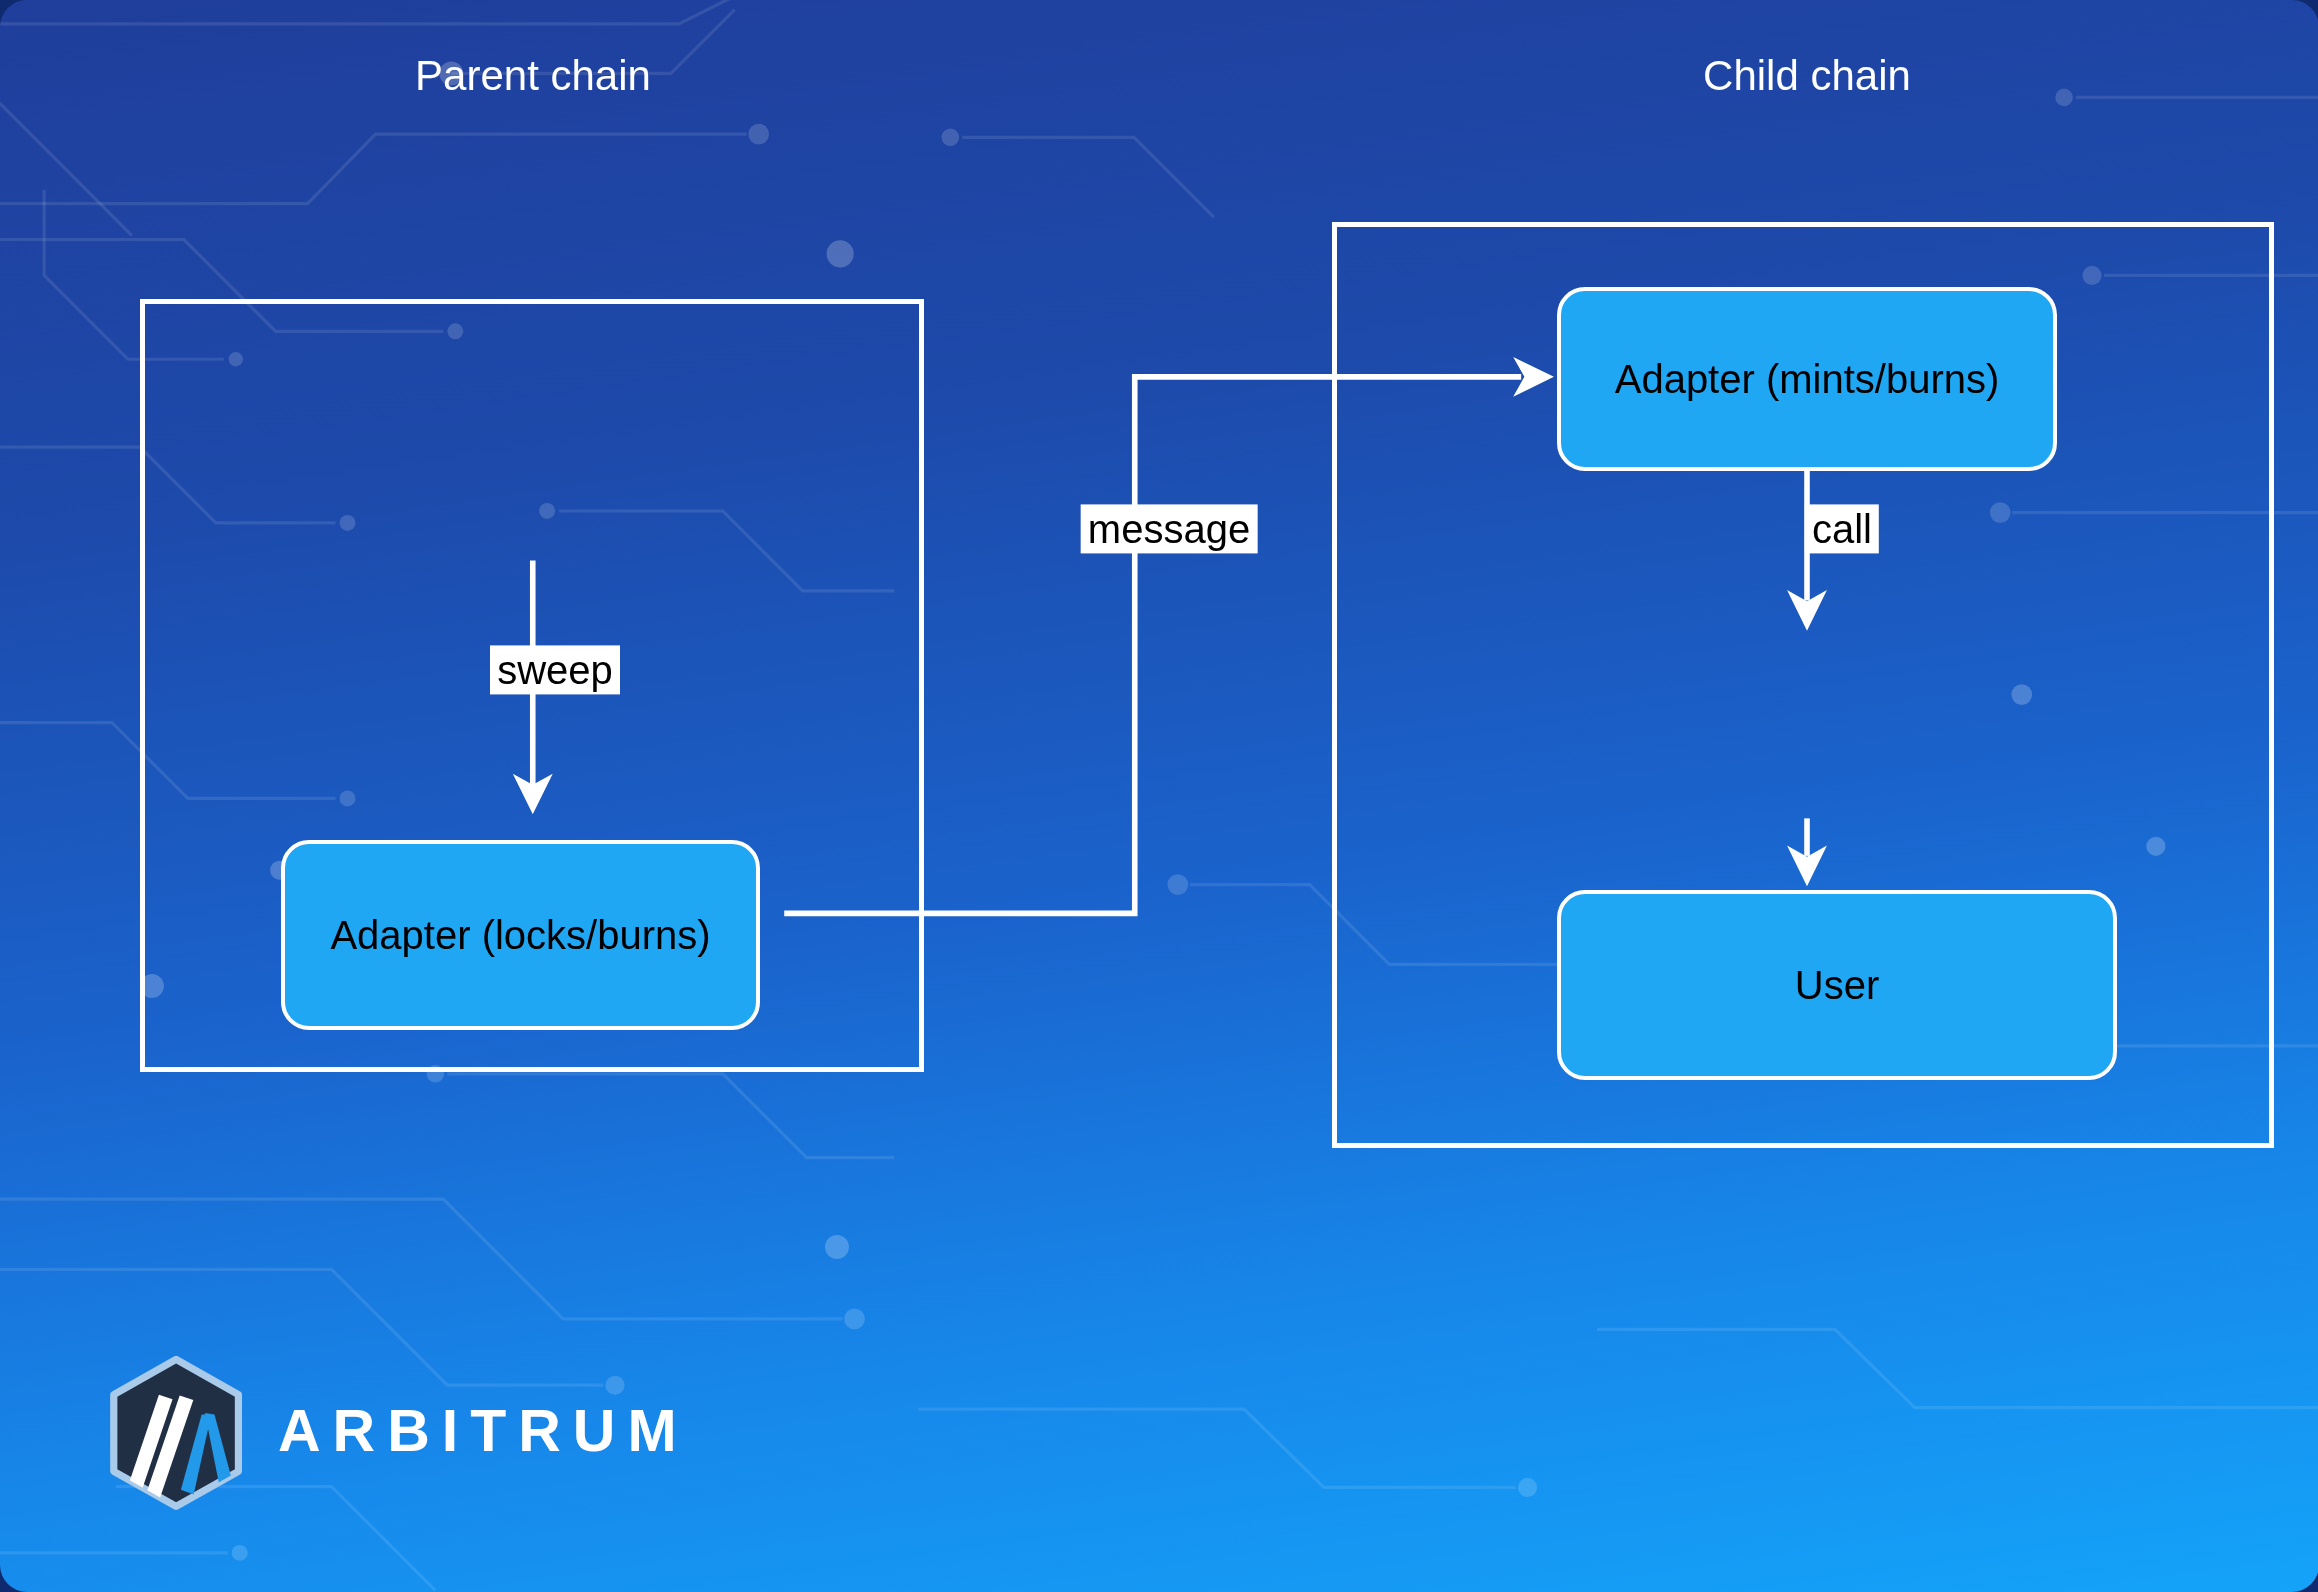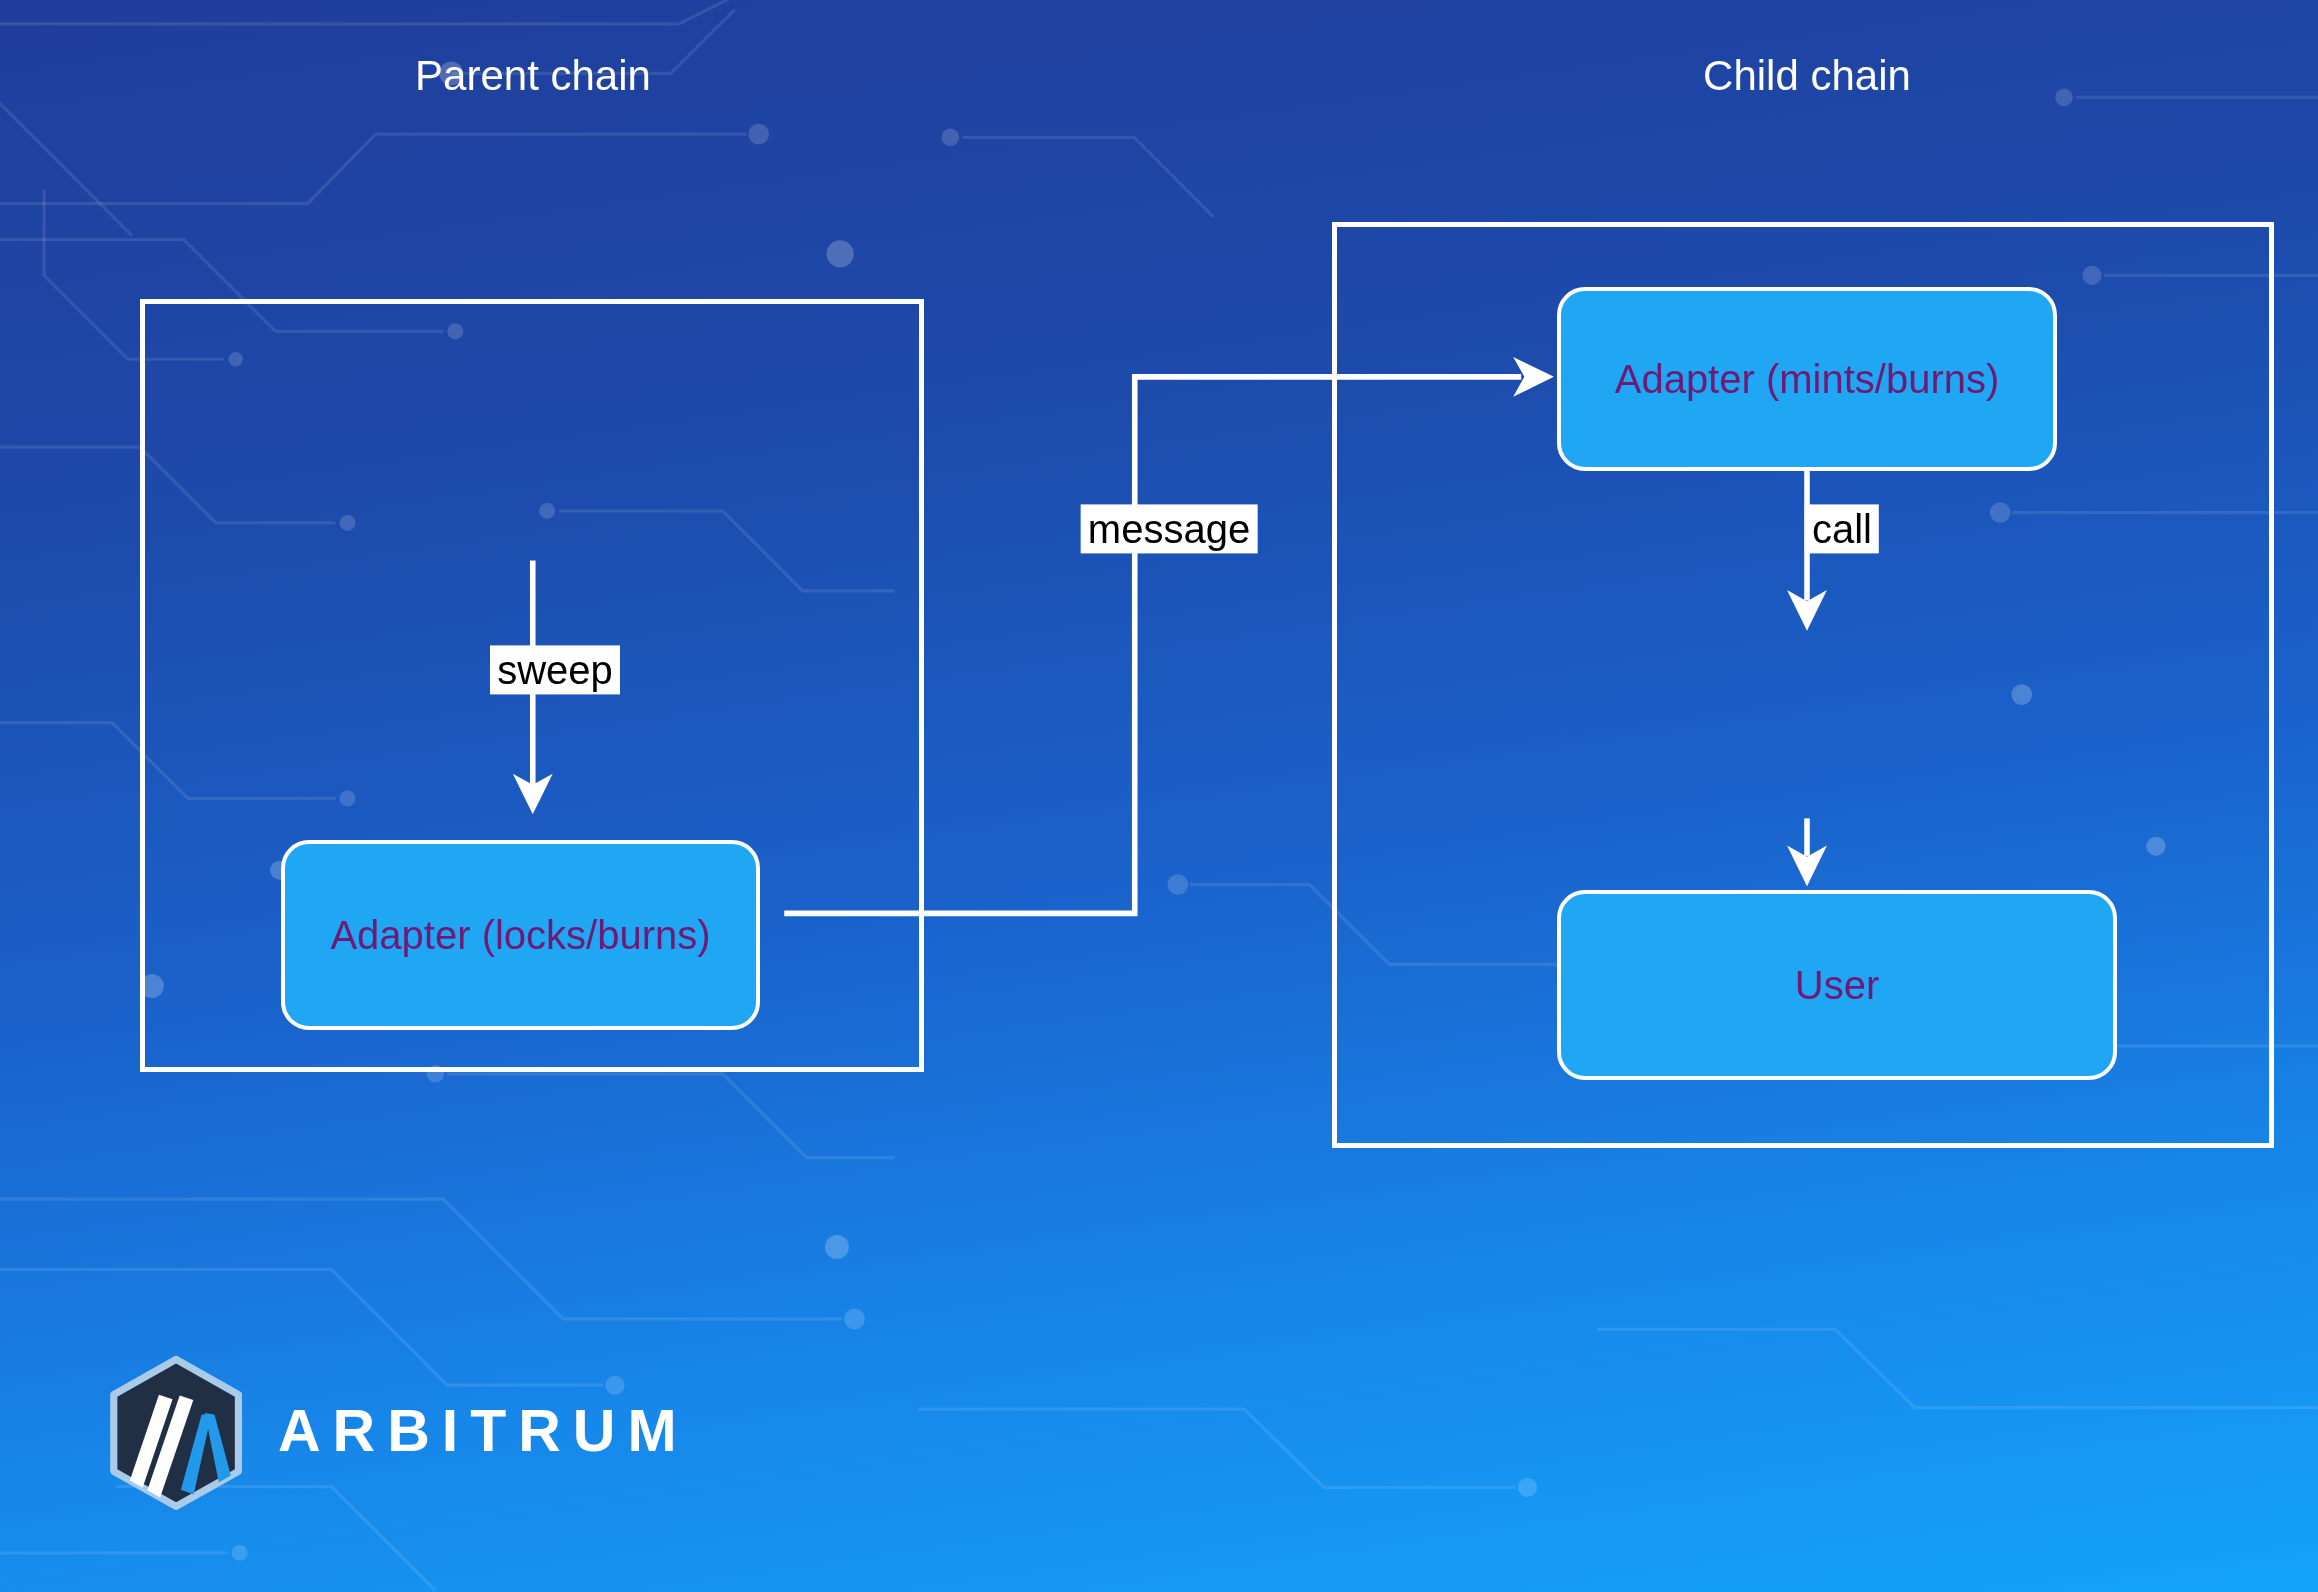--- a/index.html
+++ b/index.html
@@ -3,20 +3,21 @@
 <meta charset="utf-8">
 <style>
   html, body { margin: 0; padding: 0; background: #0f2a6e; }
   .canvas {
     position: relative;
     width: 2319px;
     height: 1592px;
     overflow: hidden;
     font-family: "Liberation Sans", "DejaVu Sans", sans-serif;
     background: linear-gradient(172deg, #203e9b 0%, #1d4aab 28%, #1a63cc 55%, #1787ea 78%, #14a3f9 100%);
+    border-radius: 27px;
   }
   svg.layer { position: absolute; left: 0; top: 0; width: 2319px; height: 1592px; }
   .circuit { z-index: 1; }
   .edges   { z-index: 3; }
 
   .section-title {
     position: absolute;
     top: 53px;
     transform: translateX(-50%);
     color: #ffffff;
@@ -30,21 +31,21 @@
     border: 5.6px solid #ffffff;
     box-sizing: border-box;
     z-index: 2;
   }
   .node {
     position: absolute;
     box-sizing: border-box;
     background: #1fa7f4;
     border: 4px solid #ffffff;
     border-radius: 28px;
-    color: #701a75;
+    color: #000000;
     font-size: 40px;
     line-height: 51px;
     display: flex;
     flex-direction: column;
     align-items: center;
     justify-content: center;
     text-align: center;
     z-index: 4;
   }
   .edge-label {

